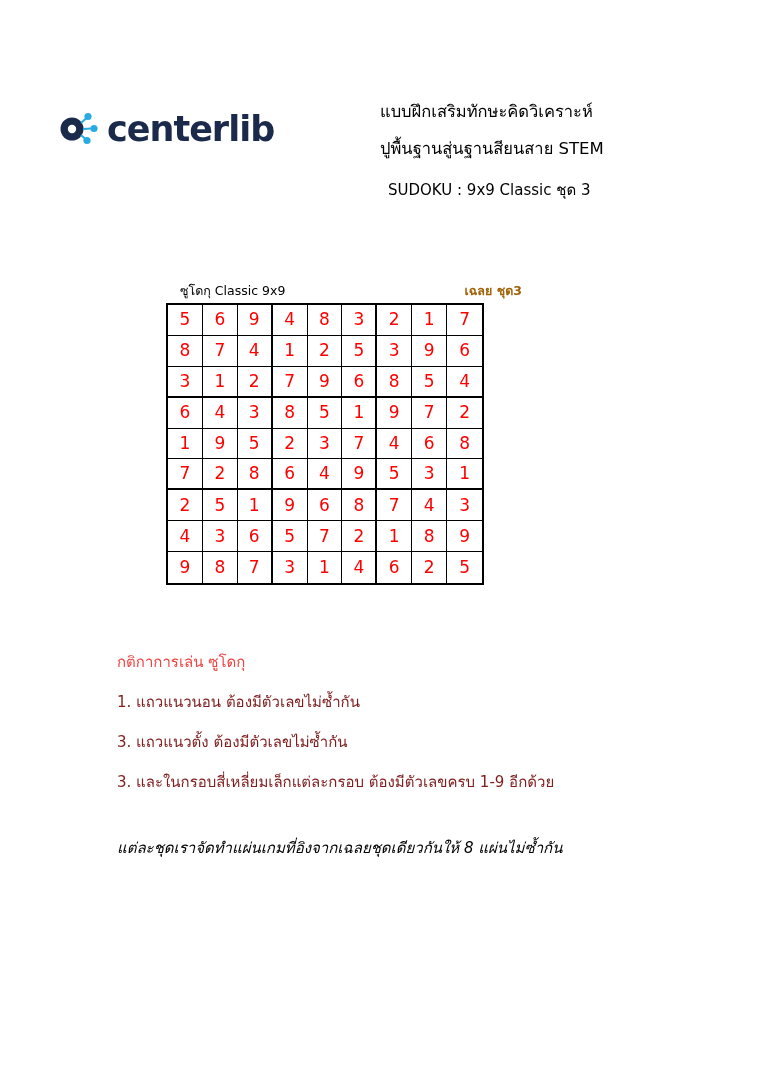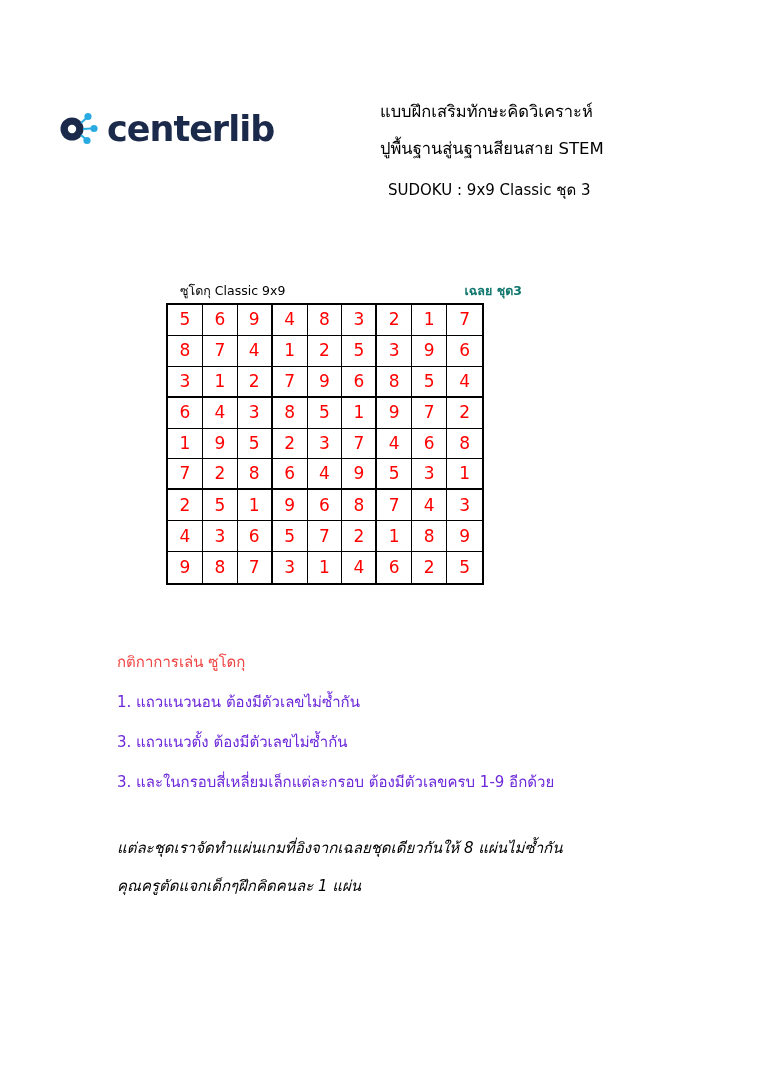--- a/index.html
+++ b/index.html
@@ -98,21 +98,21 @@
     top: 0;
     font-size: 12.5px;
     color: #000;
   }
   .answer-label {
     position: absolute;
     right: 0;
     top: 0;
     font-size: 12.5px;
     font-weight: bold;
-    color: #0f766e;
+    color: #a16207;
   }
 
   .grid {
     margin-top: 4px;
     width: 318px;
     height: 282px;
     border: 2px solid #000;
     display: grid;
     grid-template-columns: repeat(9, 1fr);
     grid-template-rows: repeat(9, 1fr);
@@ -141,21 +141,21 @@
     top: 650px;
     width: 600px;
   }
   .rules-title {
     font-size: 15px;
     color: #ef4444;
     margin-bottom: 16px;
   }
   .rule-item {
     font-size: 15px;
-    color: #6d28d9;
+    color: #7f1d1d;
     margin-bottom: 16px;
   }
   .notes {
     margin-top: 42px;
     font-style: italic;
   }
   .note-line {
     font-size: 15px;
     color: #000;
     margin-bottom: 14px;
@@ -282,15 +282,14 @@
     </div>
 </div>
 
 <div class="rules">
   <div class="rules-title">กติกาการเล่น ซูโดกุ</div>
   <div class="rule-item">1. แถวแนวนอน ต้องมีตัวเลขไม่ซ้ำกัน</div>
   <div class="rule-item">3. แถวแนวตั้ง ต้องมีตัวเลขไม่ซ้ำกัน</div>
   <div class="rule-item">3. และในกรอบสี่เหลี่ยมเล็กแต่ละกรอบ ต้องมีตัวเลขครบ 1-9 อีกด้วย</div>
   <div class="notes">
     <div class="note-line">แต่ละชุดเราจัดทำแผ่นเกมที่อิงจากเฉลยชุดเดียวกันให้ 8 แผ่นไม่ซ้ำกัน</div>
-    <div class="note-line">คุณครูตัดแจกเด็กๆฝึกคิดคนละ 1 แผ่น</div>
   </div>
 </div>
 
 </body></html>

